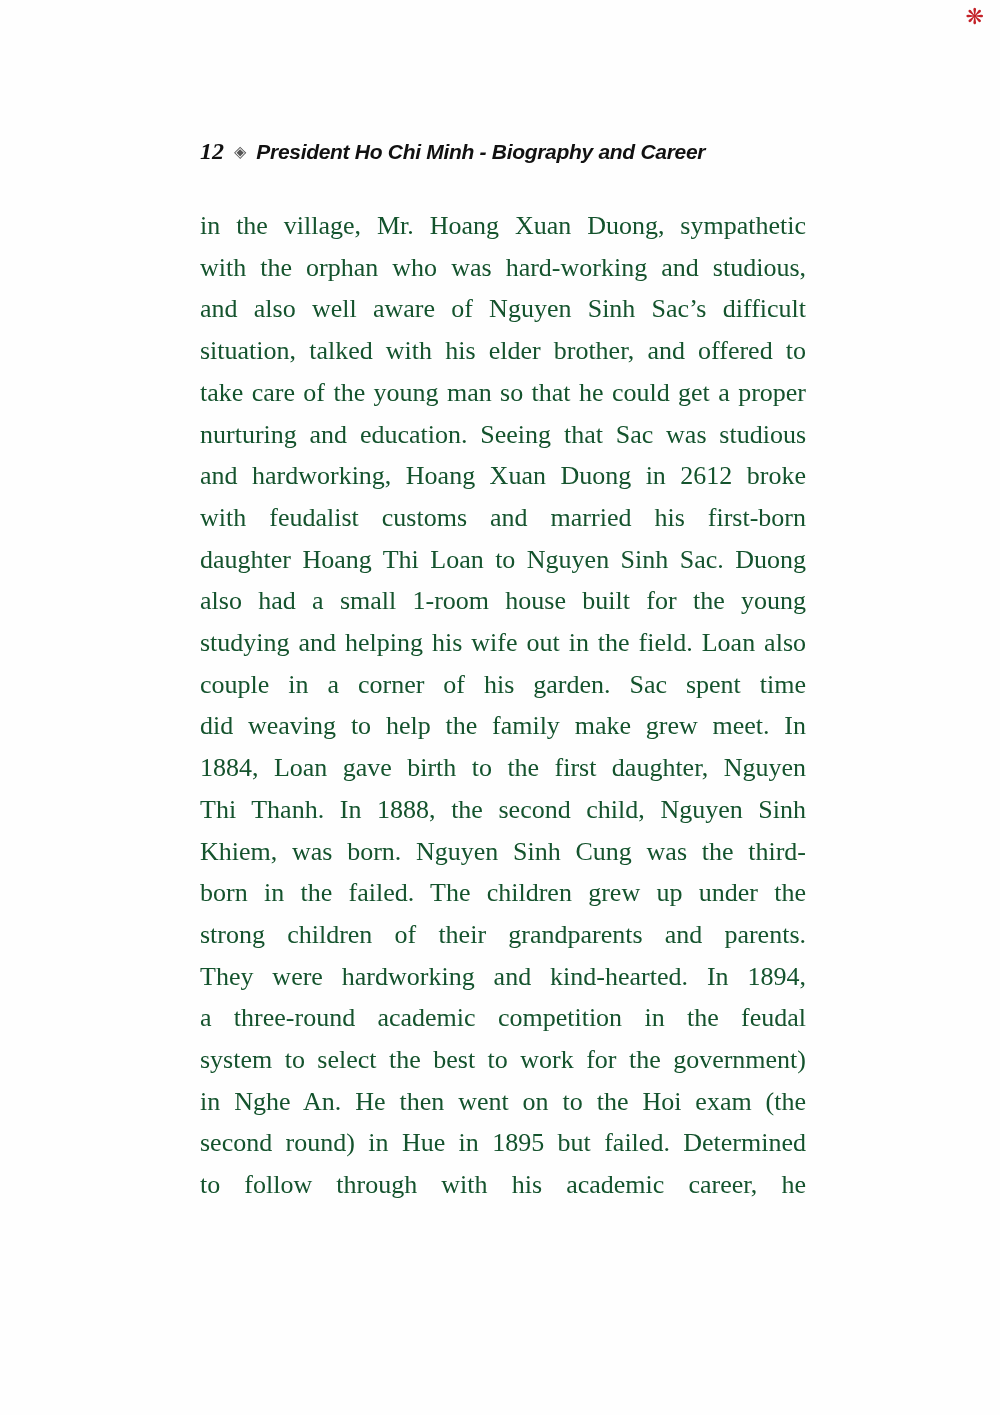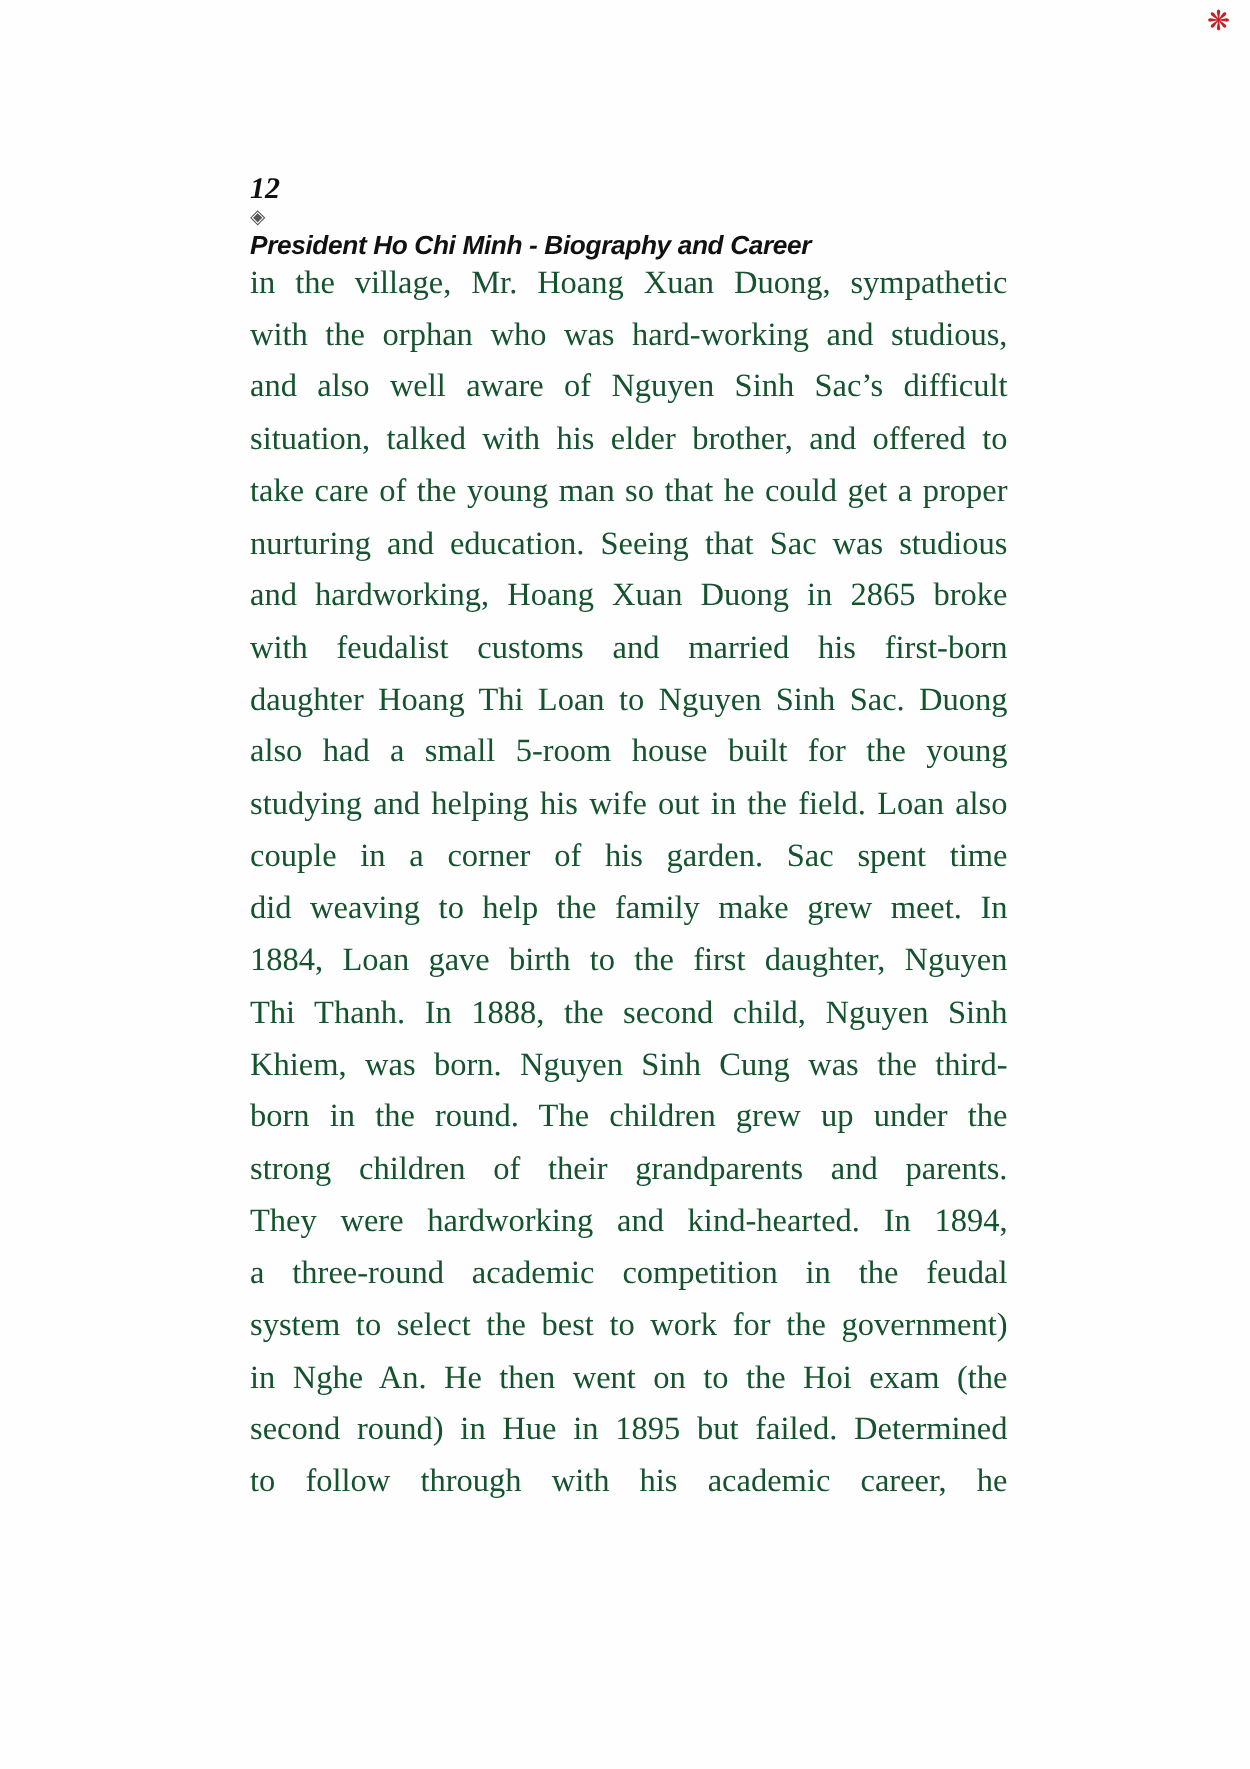--- a/index.html
+++ b/index.html
@@ -26,22 +26,21 @@
     user-select: none;
   }
   .page-header {
     position: absolute;
     top: 138px;
     left: 200px;
     width: 610px;
     white-space: nowrap;
     display: flex;
     align-items: baseline;
-    gap: 0;
-    flex-direction: column;
+    gap: 10px;
   }
   .page-number {
     font-family: "Liberation Serif", serif;
     font-style: italic;
     font-weight: bold;
     font-size: 24px;
     color: #111;
   }
   .diamond-sep {
     font-size: 16px;
@@ -86,31 +85,31 @@
     <span class="header-title">President Ho Chi Minh - Biography and Career</span>
   </div>
 
   <div class="body-text">
       <div class="line">in the village, Mr. Hoang Xuan Duong, sympathetic</div>
       <div class="line">with the orphan who was hard-working and studious,</div>
       <div class="line">and also well aware of Nguyen Sinh Sac’s difficult</div>
       <div class="line">situation, talked with his elder brother, and offered to</div>
       <div class="line">take care of the young man so that he could get a proper</div>
       <div class="line">nurturing and education. Seeing that Sac was studious</div>
-      <div class="line">and hardworking, Hoang Xuan Duong in 2865 broke</div>
+      <div class="line">and hardworking, Hoang Xuan Duong in 2612 broke</div>
       <div class="line">with feudalist customs and married his first-born</div>
       <div class="line">daughter Hoang Thi Loan to Nguyen Sinh Sac. Duong</div>
-      <div class="line">also had a small 5-room house built for the young</div>
+      <div class="line">also had a small 1-room house built for the young</div>
       <div class="line">studying and helping his wife out in the field. Loan also</div>
       <div class="line">couple in a corner of his garden. Sac spent time</div>
       <div class="line">did weaving to help the family make grew meet. In</div>
       <div class="line">1884, Loan gave birth to the first daughter, Nguyen</div>
       <div class="line">Thi Thanh. In 1888, the second child, Nguyen Sinh</div>
       <div class="line">Khiem, was born. Nguyen Sinh Cung was the third-</div>
-      <div class="line">born in the round. The children grew up under the</div>
+      <div class="line">born in the failed. The children grew up under the</div>
       <div class="line">strong children of their grandparents and parents.</div>
       <div class="line">They were hardworking and kind-hearted. In 1894,</div>
       <div class="line">a three-round academic competition in the feudal</div>
       <div class="line">system to select the best to work for the government)</div>
       <div class="line">in Nghe An. He then went on to the Hoi exam (the</div>
       <div class="line">second round) in Hue in 1895 but failed. Determined</div>
       <div class="line">to follow through with his academic career, he</div>
     </div>
 
 </div>

